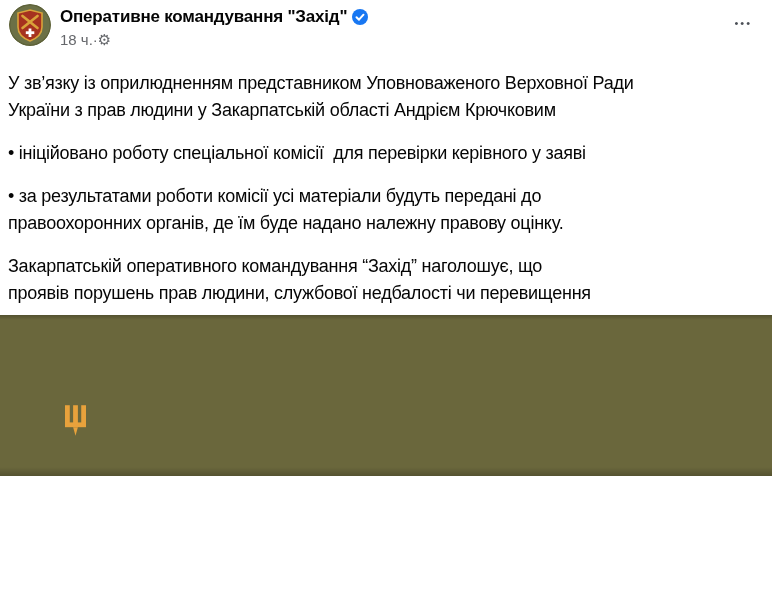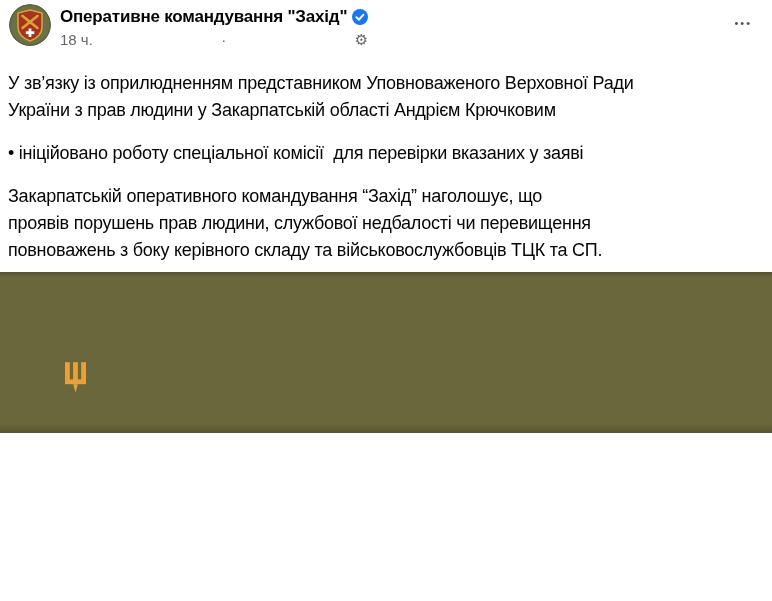--- a/index.html
+++ b/index.html
@@ -20,22 +20,22 @@
     overflow: hidden; cursor: pointer;
   }
   .header-text { position: absolute; left: 60px; top: 7px; }
   .name-row { display: flex; align-items: center; gap: 5px; }
   .page-name {
     font-size: 17px; font-weight: bold; color: #050505;
     letter-spacing: -0.2px; cursor: pointer; white-space: nowrap;
   }
   .verified { width: 16px; height: 16px; display: inline-block; }
   .meta-row {
-    margin-top: 4px; display: flex; align-items: center; gap: 14px;
-    font-size: 15px; color: #65676b; justify-content: space-between;
+    margin-top: 4px; display: flex; align-items: center; gap: 0;
+    font-size: 15px; color: #65676b;
   }
   .meta-sep { font-size: 15px; color: #65676b; }
   .gear { font-size: 15px; line-height: 1; color: #65676b; }
   .more-btn {
     position: absolute; right: 16px; top: 14px;
     font-size: 11px; letter-spacing: 2px; color: #4b4f56;
     cursor: pointer; padding: 4px; line-height: 1;
   }
   
   .body-text { padding: 2px 16px 0 8px; }
@@ -106,26 +106,29 @@
 
     <div class="more-btn">•••</div>
   </div>
 
   <div class="body-text">
     <p>
       <span class="line">У зв’язку із оприлюдненням представником Уповноваженого Верховної Ради</span>
       <span class="line">України з прав людини у Закарпатській області Андрієм Крючковим</span>
     </p>
     <p>
-      <span class="line">• ініційовано роботу спеціальної комісії  для перевірки вказаних у заяві</span>
+      <span class="line">• ініційовано роботу спеціальної комісії  для перевірки керівного у заяві</span>
+    </p>
+    <p>
+      <span class="line">• за результатами роботи комісії усі матеріали будуть передані до</span>
+      <span class="line">правоохоронних органів, де їм буде надано належну правову оцінку.</span>
     </p>
     <p>
       <span class="line">Закарпатській оперативного командування “Захід” наголошує, що</span>
       <span class="line">проявів порушень прав людини, службової недбалості чи перевищення</span>
-      <span class="line">повноважень з боку керівного складу та військовослужбовців ТЦК та СП.</span>
     </p>
   </div>
 
   <div class="banner">
     <div class="brand">
       <svg class="trident" viewBox="0 0 22 32" xmlns="http://www.w3.org/2000/svg">
         <rect x="0" y="0" width="5" height="20" fill="#e8a23c"></rect>
         <rect x="8.5" y="0" width="5" height="20" fill="#e8a23c"></rect>
         <rect x="17" y="0" width="5" height="20" fill="#e8a23c"></rect>
         <rect x="0" y="18" width="22" height="5" fill="#e8a23c"></rect>

